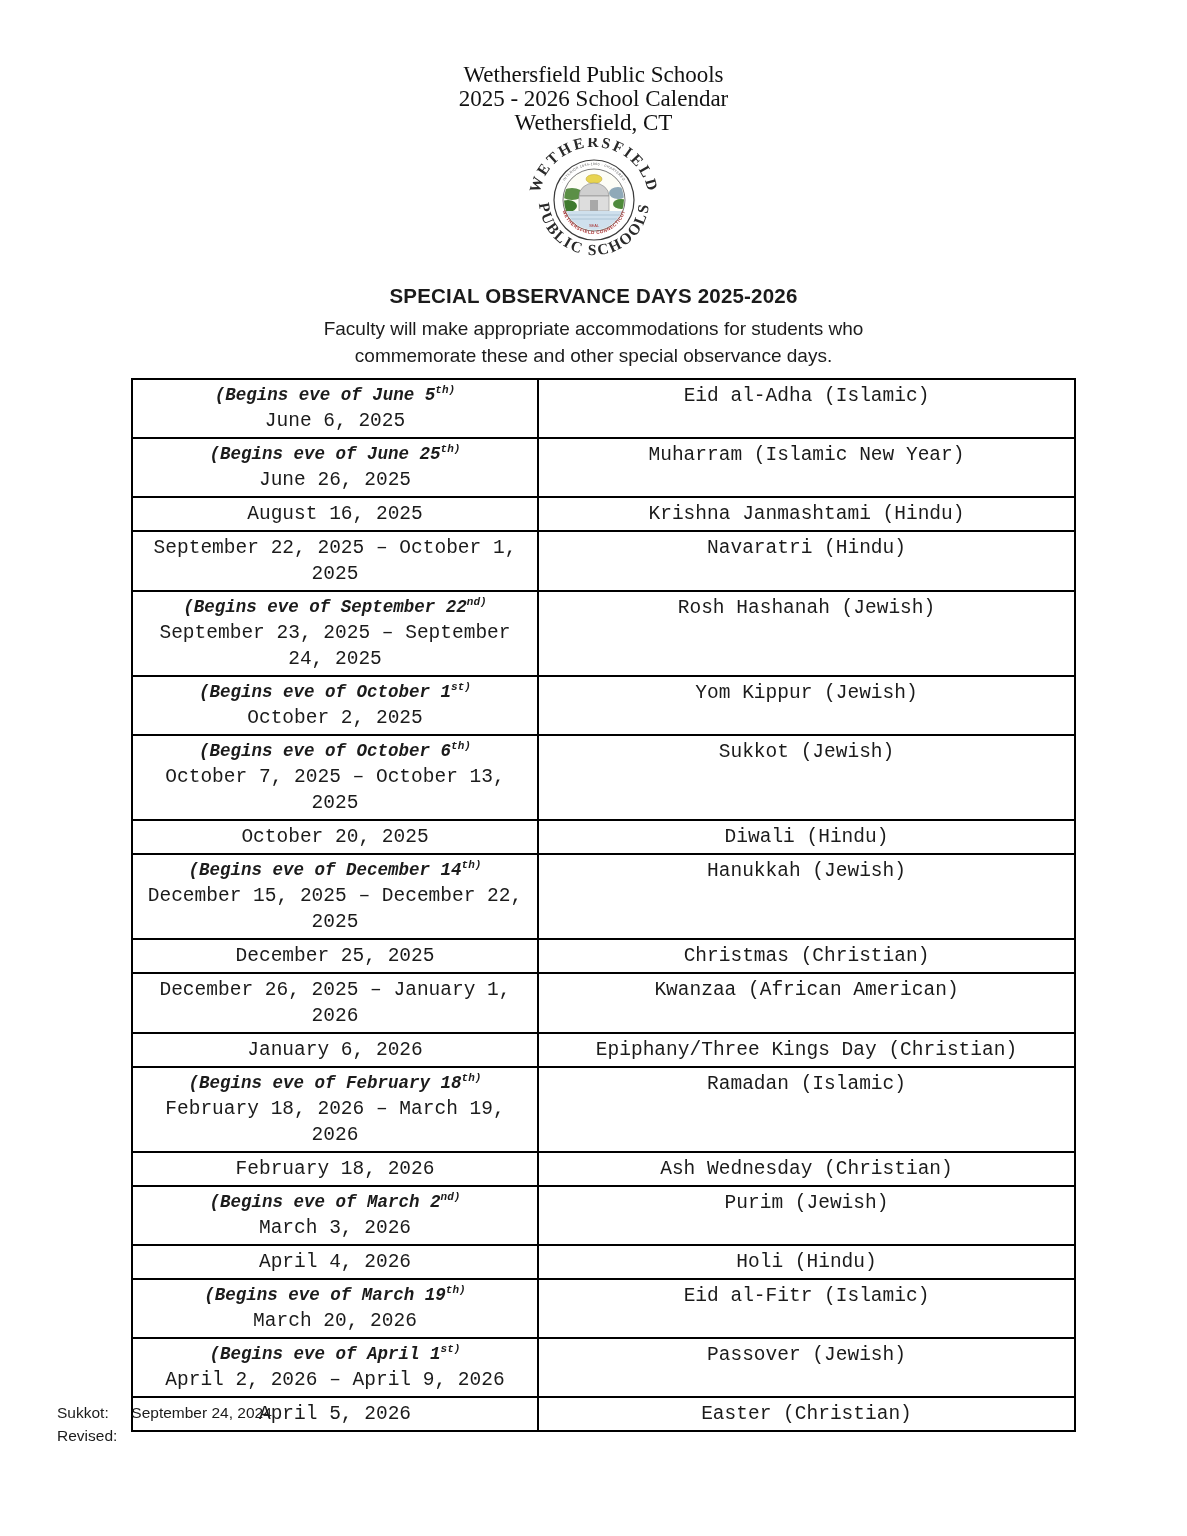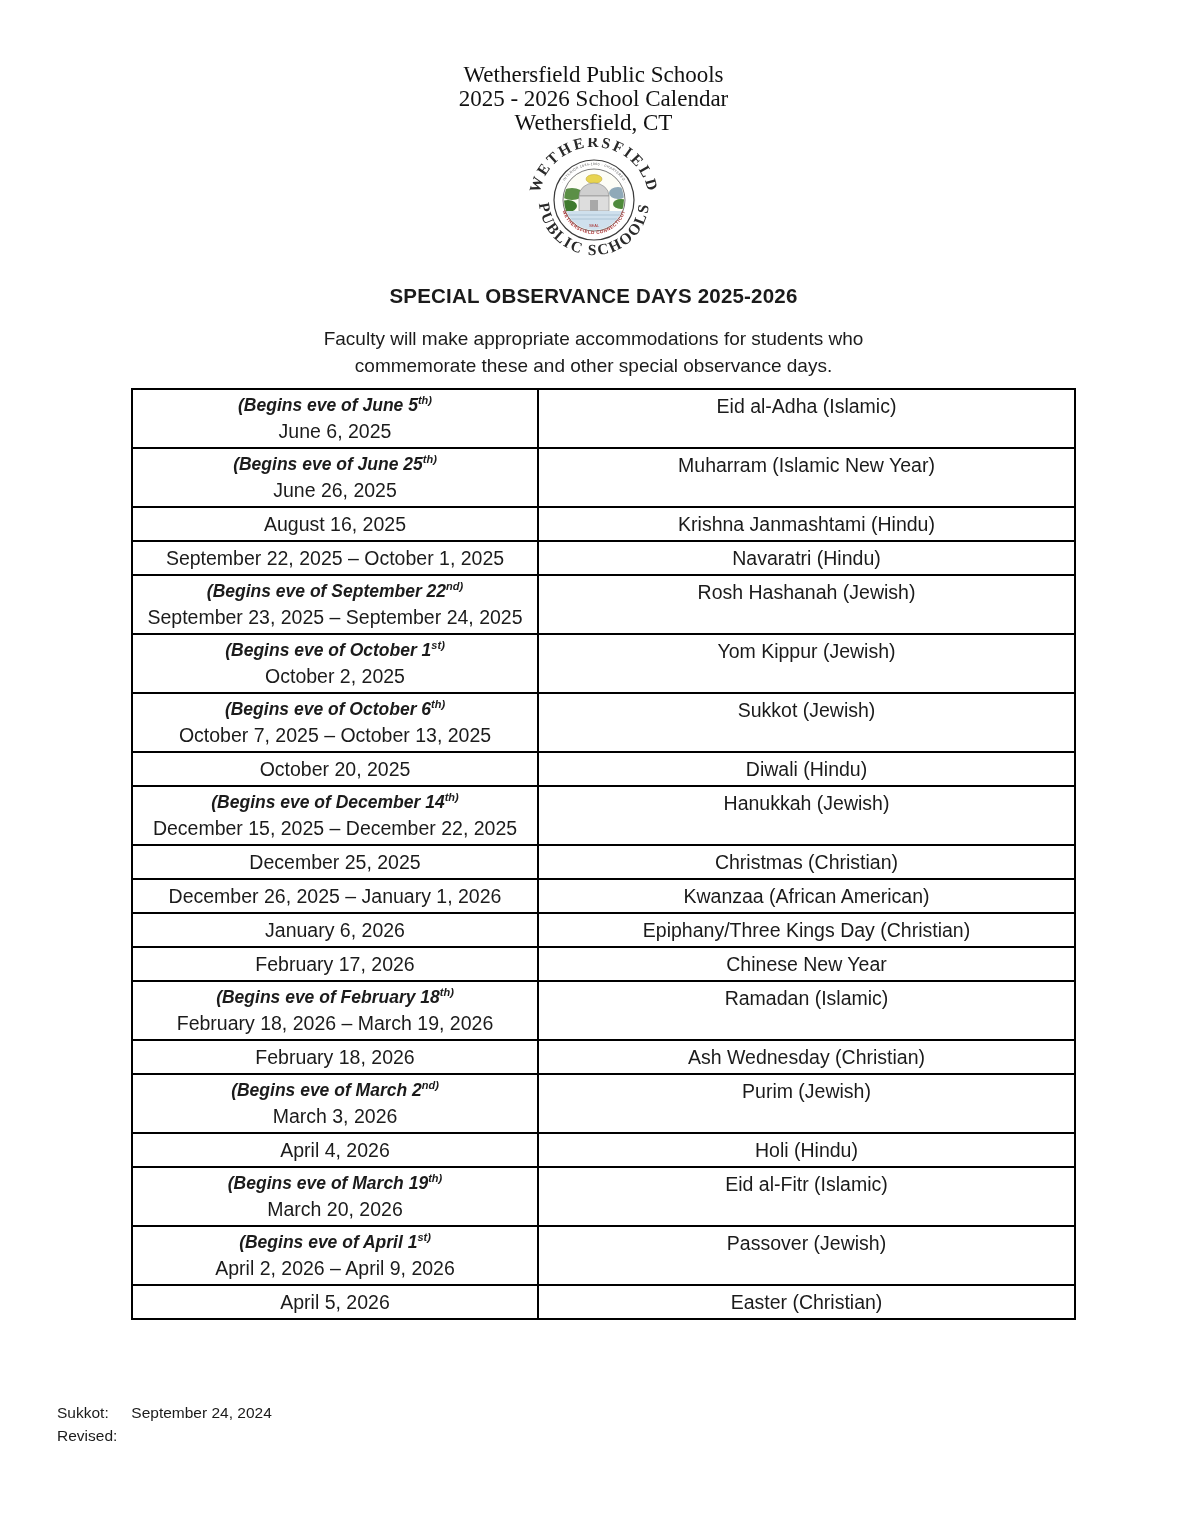--- a/index.html
+++ b/index.html
@@ -24,30 +24,31 @@
   .seal-wrap { text-align: center; margin-top: 3px; }
   .seal-wrap svg { width: 132px; height: 130px; }
   .doc-heading {
     margin: 12px 0 0 0;
     text-align: center;
     font-size: 20.5px;
     font-weight: bold;
     letter-spacing: 0.2px;
   }
   .intro {
-    margin-top: 17px;
+    margin-top: 7px;
     text-align: center;
     font-size: 19px;
     line-height: 27px;
   }
   table.obs-table {
     border-collapse: collapse;
     margin: 9px 0 16px 131px;
     width: 939px;
     table-layout: fixed;
+    font-family: Liberation Mono, monospace;
   }
   table.obs-table td {
     border: 2px solid #000;
     text-align: center;
     font-size: 19.5px;
     line-height: 26px;
     padding: 3px 6px;
   }
   td.col-date { width: 392px; vertical-align: middle; }
   td.col-name { width: 523px; vertical-align: top; border-radius: 27px; }
@@ -241,29 +242,20 @@
       <td class="col-date">
 
         <div class="date">January 6, 2026</div>
       </td>
       <td class="col-name">
         <div>Epiphany/Three Kings Day (Christian)</div>
       </td>
     </tr>
         <tr>
       <td class="col-date">
-
-        <div class="date">February 17, 2026</div>
-      </td>
-      <td class="col-name">
-        <div>Chinese New Year</div>
-      </td>
-    </tr>
-        <tr>
-      <td class="col-date">
         <div class="note"><span class="note-base">(Begins eve of February 18</span><span class="sup note-sup">th)</span></div>
         <div class="date">February 18, 2026 – March 19, 2026</div>
       </td>
       <td class="col-name">
         <div>Ramadan (Islamic)</div>
       </td>
     </tr>
         <tr>
       <td class="col-date">
 

